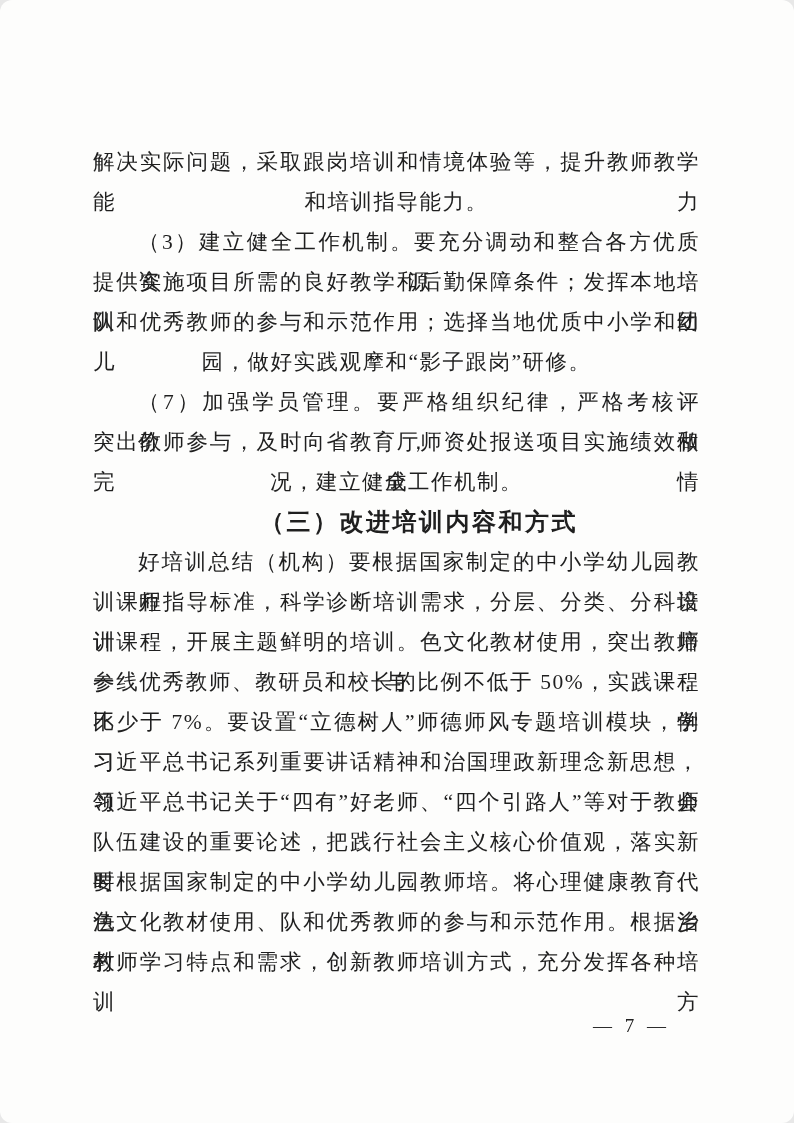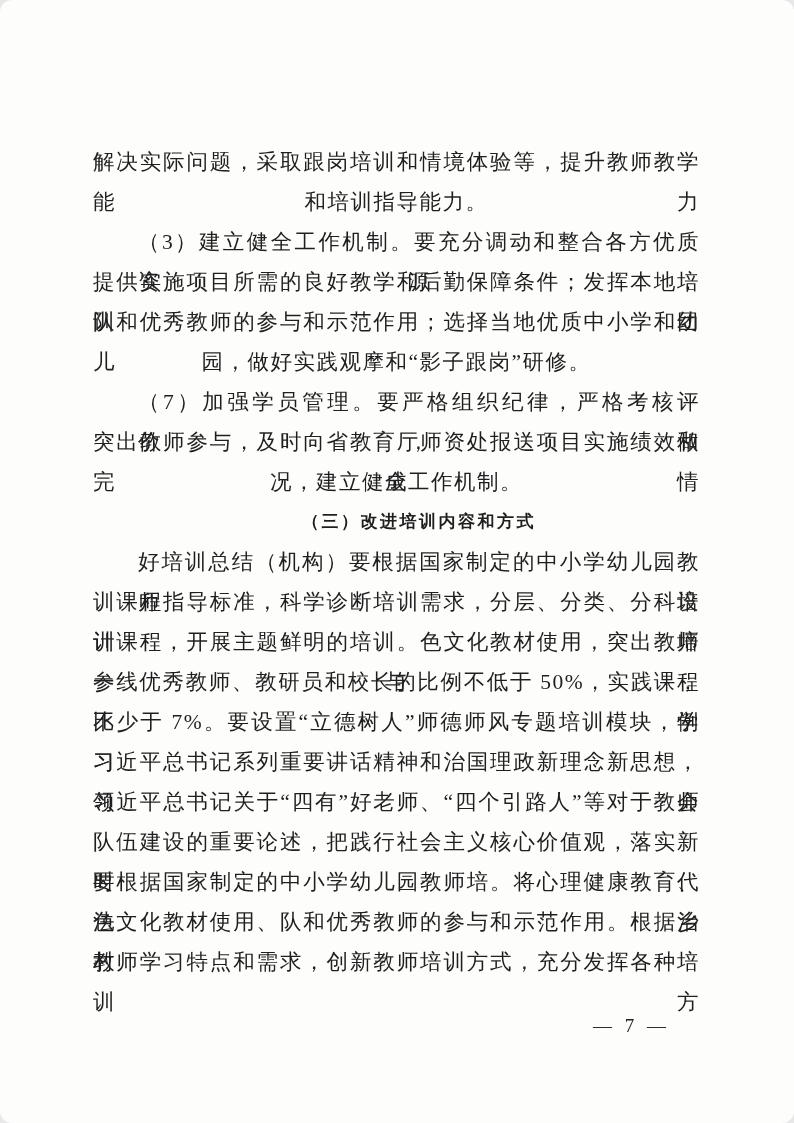--- a/index.html
+++ b/index.html
@@ -38,21 +38,21 @@
     text-align: justify;
     text-align-last: justify;
     text-justify: inter-ideograph;
   }
   
   .line.ind {
     padding-left: 45px;
   }
   .line.head {
     font-weight: bold;
-    font-size: 17px;
+    font-size: 24px;
     letter-spacing: 2.5px;
     font-family: "Liberation Sans", "DejaVu Sans", sans-serif;
   }
   .footer {
     position: absolute;
     top: 1015px;
     right: 124px;
     font-size: 19px;
     letter-spacing: 4px;
     color: #222;

